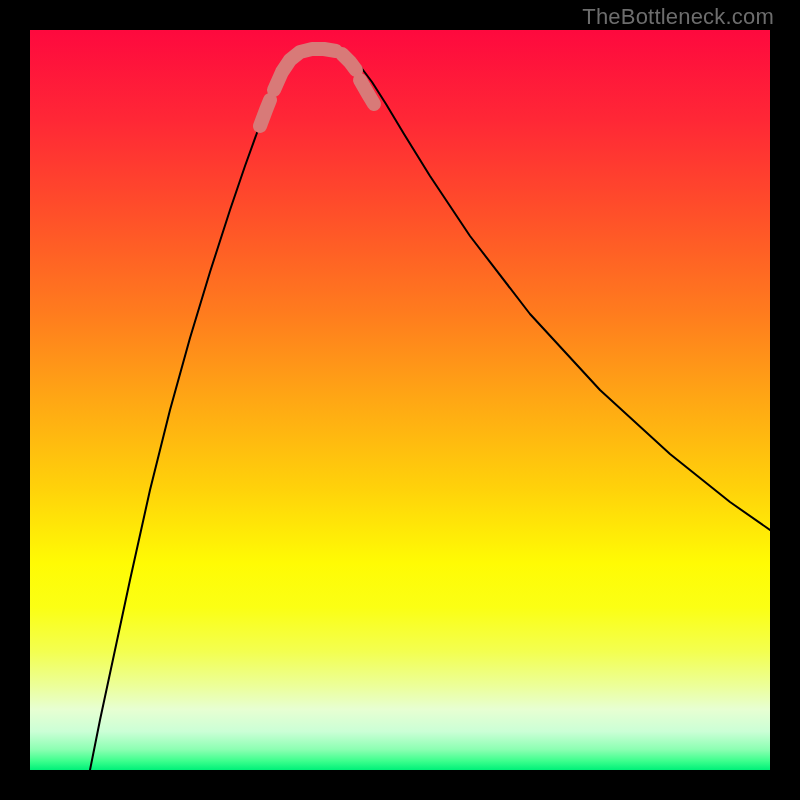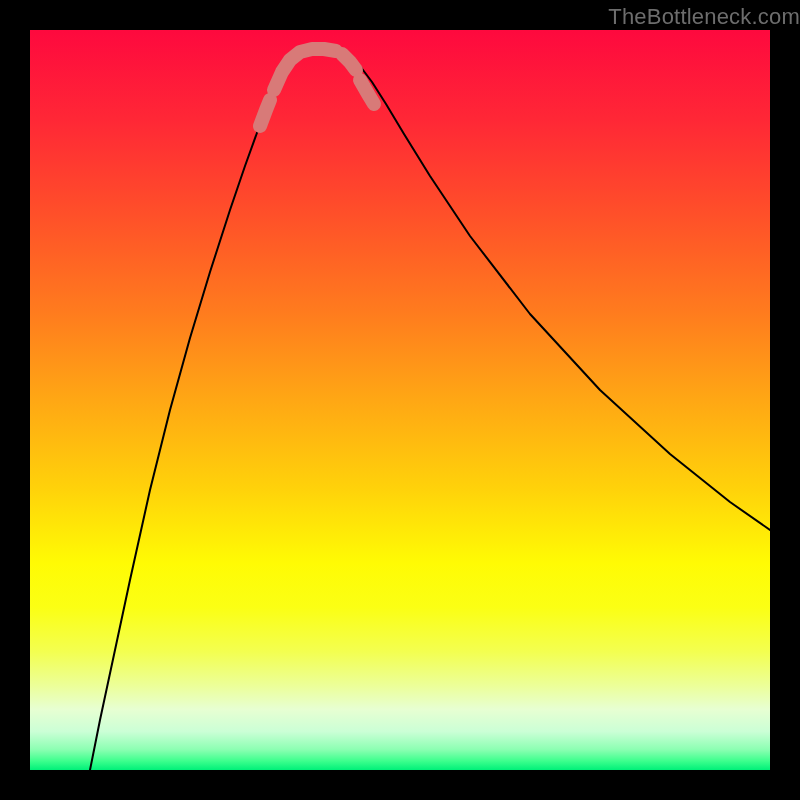--- a/index.html
+++ b/index.html
@@ -24,21 +24,21 @@
     left: 30px;
     top: 30px;
     width: 740px;
     height: 740px;
     overflow: hidden;
     
   }
   .watermark {
     position: absolute;
     top: 4px;
-    right: 0;
+    right: 26px;
     color: #6d6d6d;
     font-size: 22px;
     font-weight: 500;
     letter-spacing: 0.2px;
     user-select: none;
   }
   svg {
     display: block;
   }
 </style>

